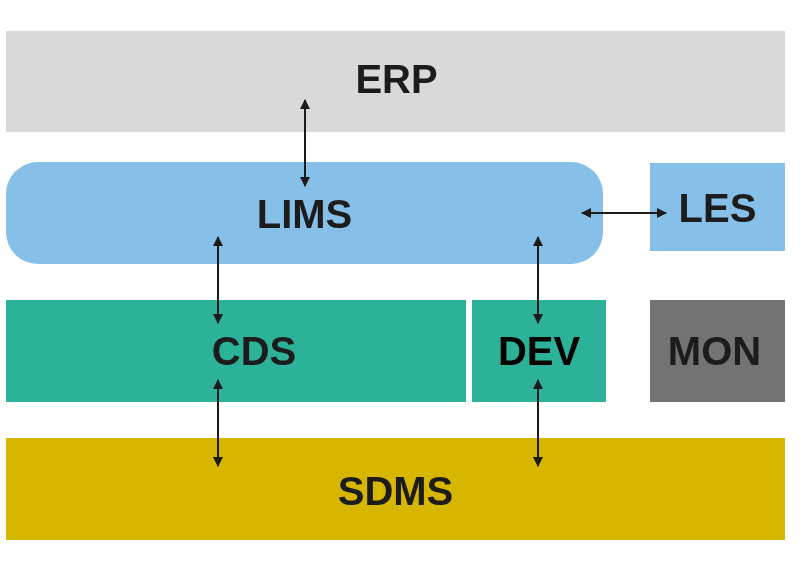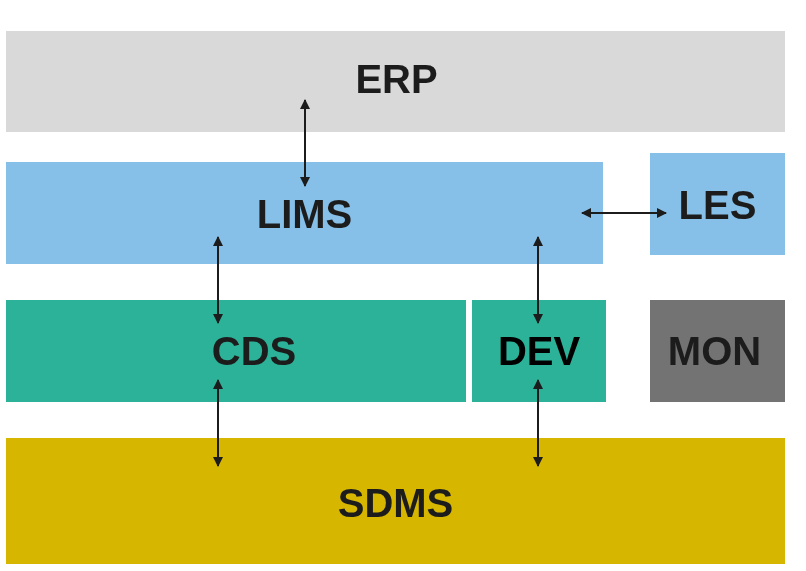--- a/index.html
+++ b/index.html
@@ -2,26 +2,26 @@
 <html><head>
   <meta charset="utf-8">
   <style>
     html, body { margin: 0; padding: 0; background: #ffffff; }
     body { width: 806px; height: 571px; position: relative; overflow: hidden;
            font-family: "Liberation Sans", sans-serif; }
     .block { position: absolute; display: flex; align-items: center; justify-content: center;
              font-weight: bold; font-size: 40px; color: #1c1c1c; letter-spacing: 0px; }
     .block span { display: block; }
     #erp  { left: 6px;   top: 31px;  width: 779px; height: 101px; }
-    #lims { left: 6px;   top: 162px; width: 597px; height: 102px; }
-    #les  { left: 650px; top: 153px; width: 135px; height: 102px; }
+    #lims { left: 6px;   top: 162px; width: 597px; height: 102px; border-radius: 32px; }
+    #les  { left: 650px; top: 163px; width: 135px; height: 88px; }
     #cds  { left: 6px;   top: 300px; width: 424px; height: 102px; padding-left: 36px; }
     #dev  { left: 472px; top: 300px; width: 134px; height: 102px; }
     #mon  { left: 650px; top: 300px; width: 135px; height: 102px; }
-    #sdms { left: 6px;   top: 438px; width: 779px; height: 126px; }
+    #sdms { left: 6px;   top: 438px; width: 779px; height: 102px; }
     #erp span  { margin-top: -4px; margin-left: 2px; }
     #lims span { margin-left: 0px; margin-top: 2px; }
     #les span  { margin-left: 0px; margin-top: 2px; }
     #cds span  { margin-left: 0px; }
     #mon span  { margin-left: -6px; }
     #sdms span { margin-left: 0px; margin-top: 4px; }
     svg#arrows { position: absolute; left: 0; top: 0; width: 806px; height: 571px; pointer-events: none; }
   </style>
 </head>
 <body>

